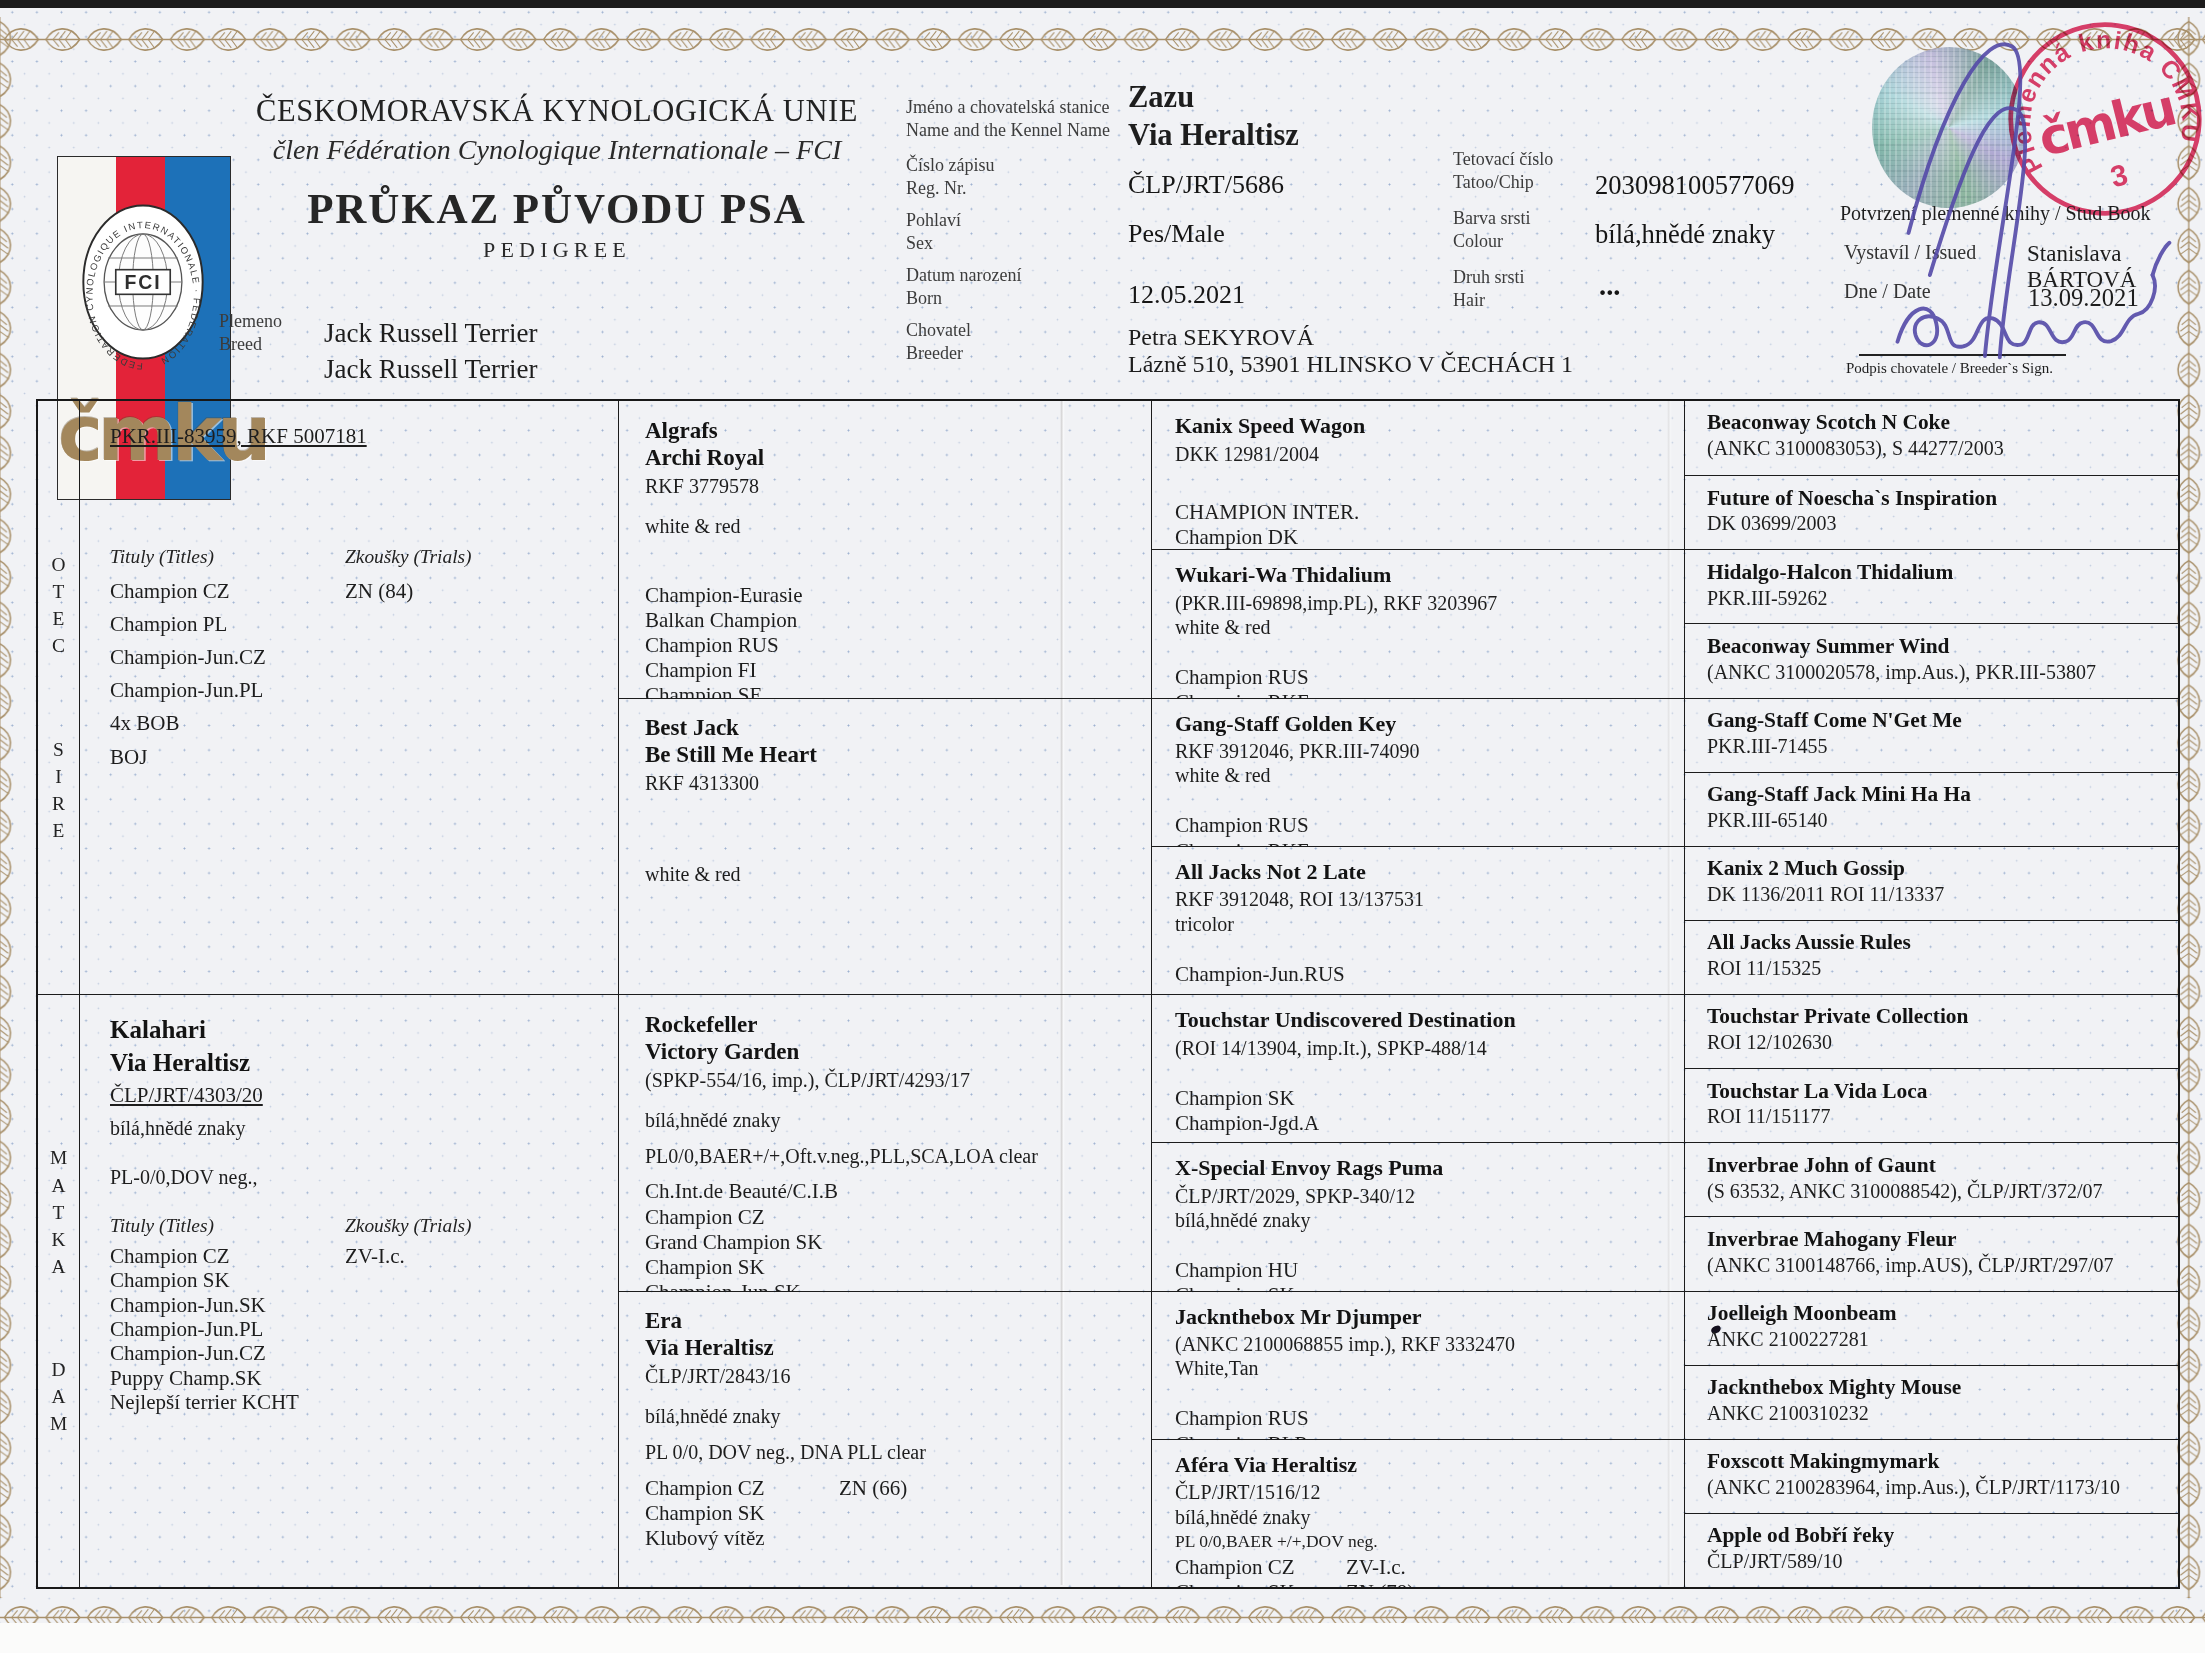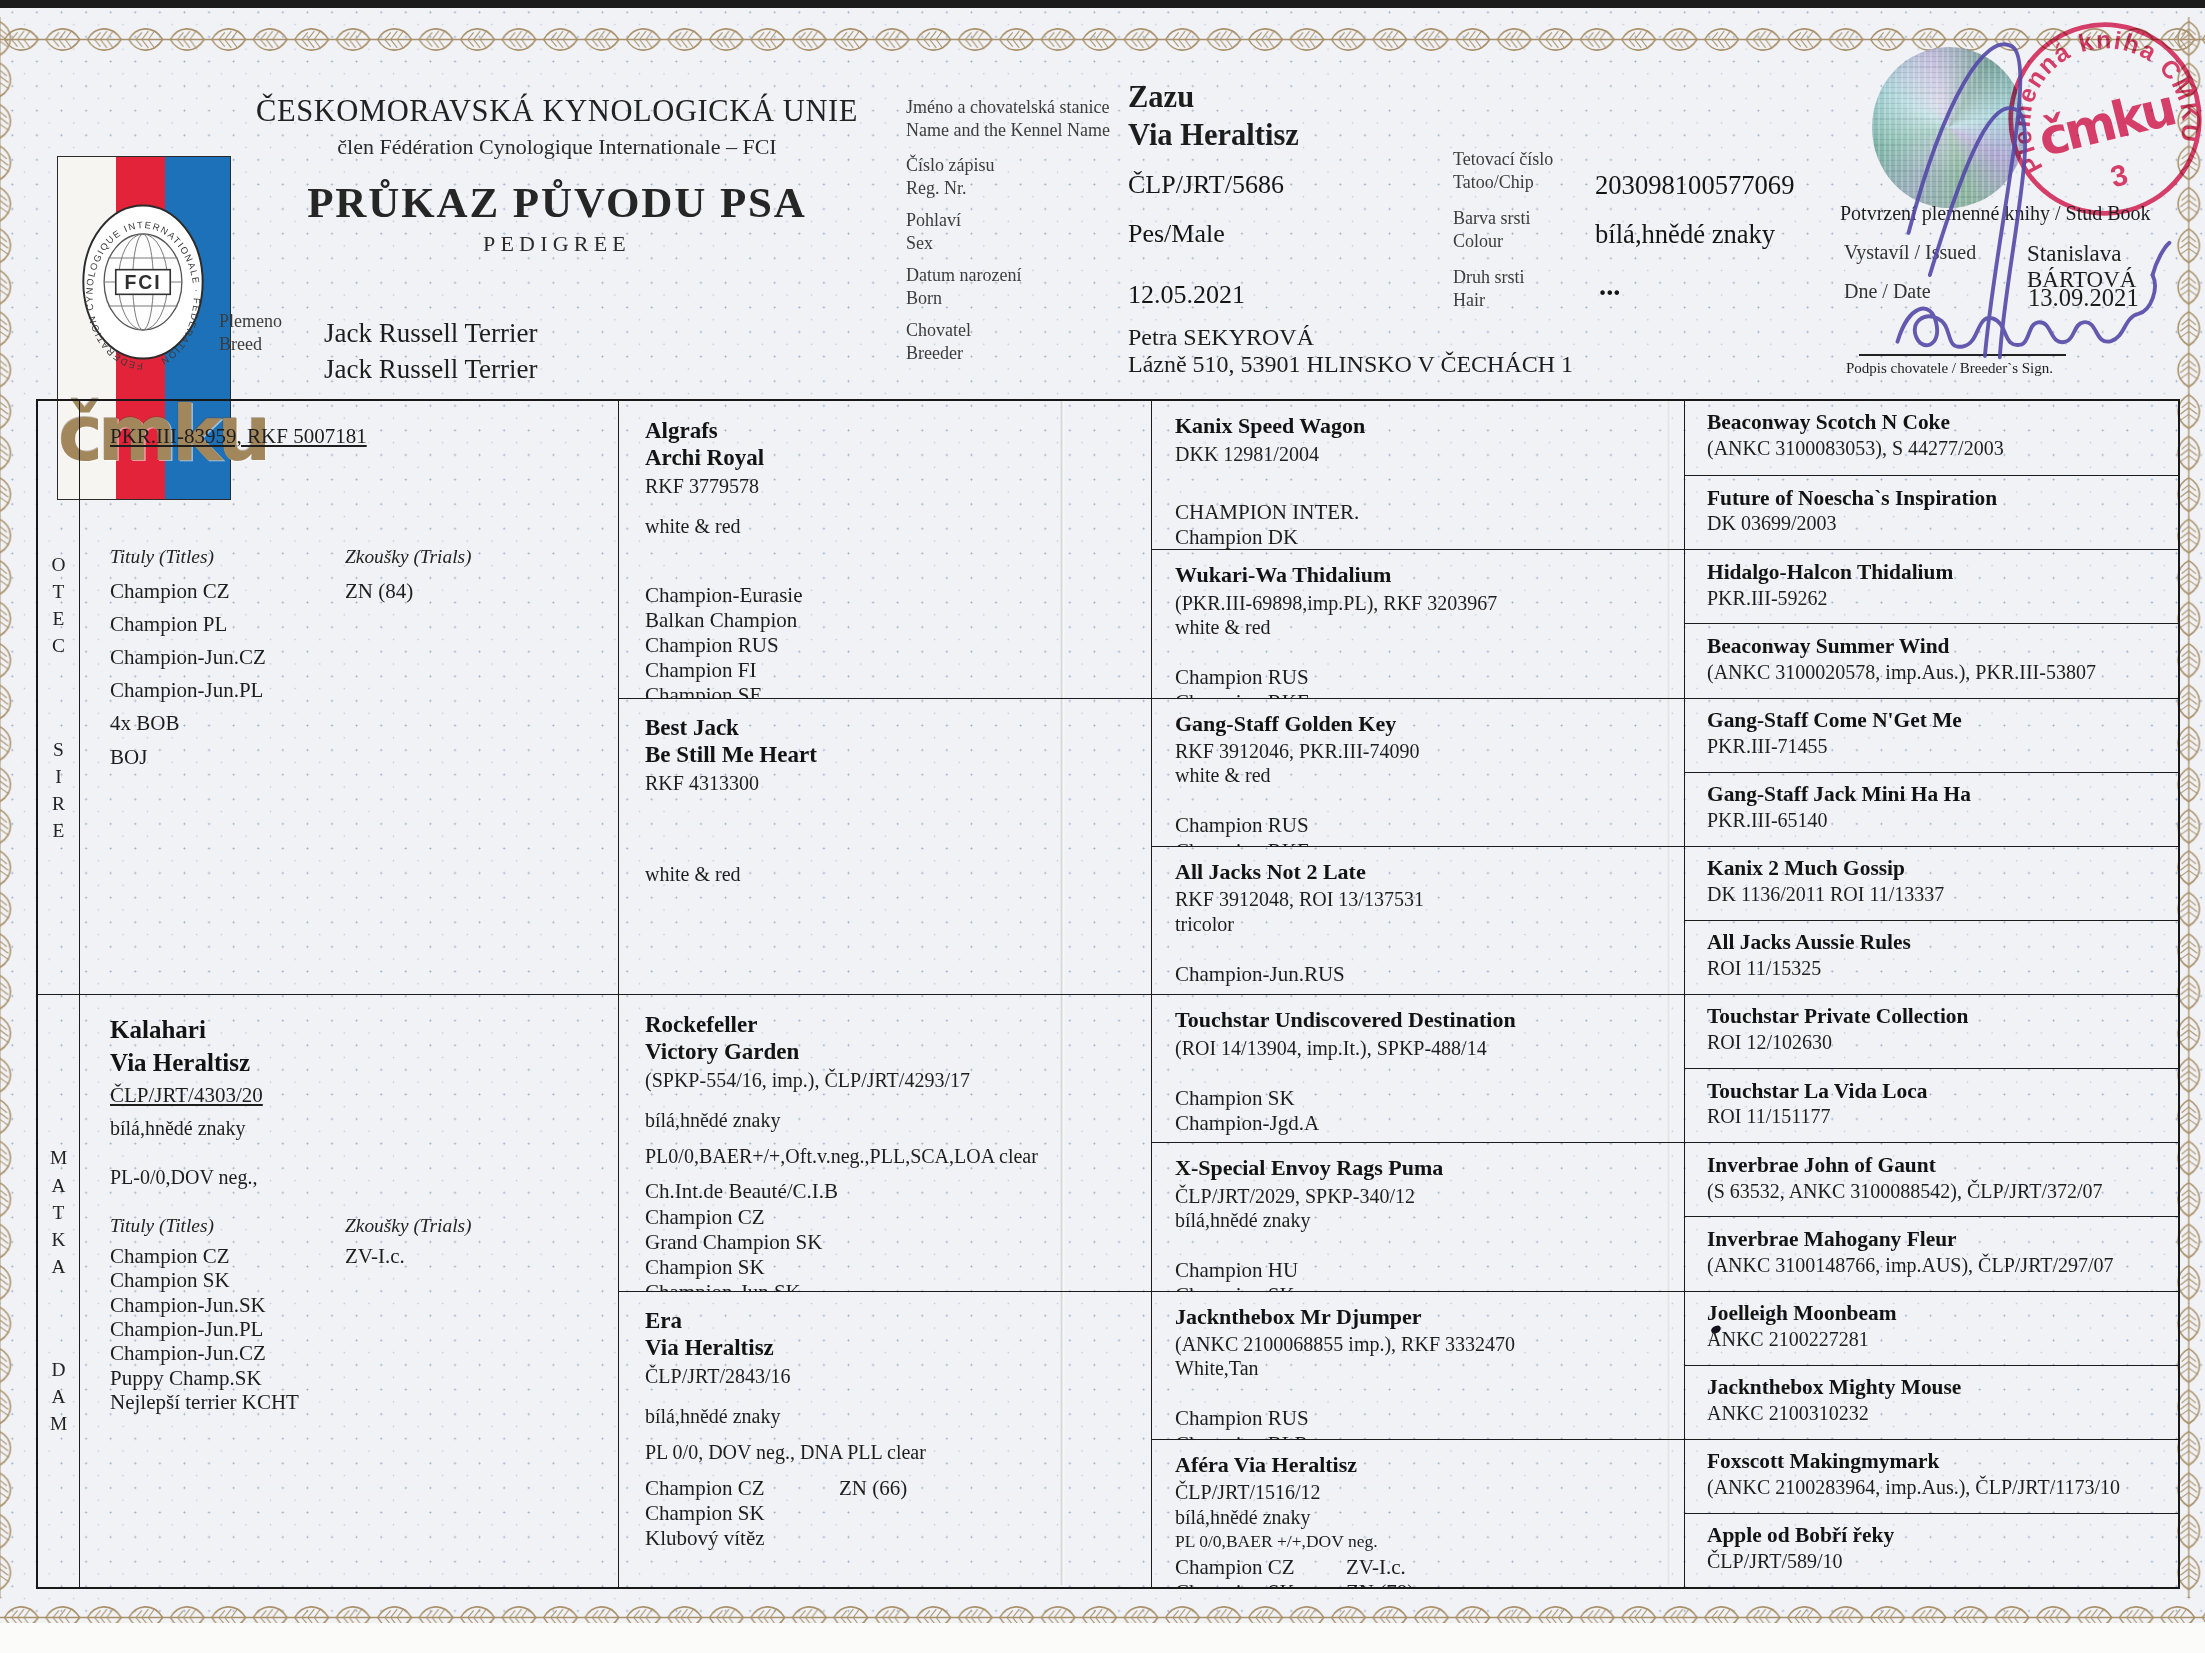--- a/index.html
+++ b/index.html
@@ -17,21 +17,21 @@
   .abs{position:absolute;}
   
   #scan-top{left:0;top:0;width:100%;height:8.4px;background:#1b1b1b;}
   #scan-bottom{left:0;top:1623px;width:100%;height:30.5px;background:#fbfbfa;}
   .crease{top:399px;height:1186px;width:4.5px;background:linear-gradient(90deg,transparent,rgba(90,80,70,.18),rgba(255,255,255,.5),transparent);}
   
   .lbl{font-size:18px;color:#3c3c3c;line-height:1.3;}
   .val{font-size:24.6px;color:#151515;}
   .center-col{left:233px;top:94px;width:648px;text-align:center;}
   .org-name{font-size:30.5px;letter-spacing:0.6px;color:#222;}
-  .org-member{font-size:22px;margin-top:5.2px;color:#2a2a2a;}
+  .org-member{font-size:28px;margin-top:5.2px;color:#2a2a2a;font-style:italic;}
   .doc-title{font-size:43px;font-weight:bold;letter-spacing:1.9px;margin-top:18px;color:#262626;}
   .doc-sub{font-size:22px;letter-spacing:5.2px;margin-top:3.9px;color:#2a2a2a;}
   .org2{font-size:22px;margin-top:26px;color:#1e1e1e;text-align:left;padding-left:97px;}
   
   #fci-logo{left:57px;top:156px;width:172px;height:342px;border:1.9px solid #2b2b2b;background:linear-gradient(90deg,#f6f5f2 0 34%,#e32339 34% 62%,#1d71b8 62% 100%);}
   #fci-emblem{left:6.5px;top:18px;}
   #cmku-gold{left:0px;top:232px;width:100%;text-align:center;font-family:"DejaVu Sans",sans-serif;font-weight:900;font-size:76px;color:#a3875c;letter-spacing:-5.2px;text-shadow:1.3px 1.3px 0 rgba(255,255,255,.55), -0.6px -0.6px 0 rgba(90,70,40,.35);}
   
   #hologram{left:1872px;top:47px;width:154px;height:161px;border-radius:50%;
     background:

